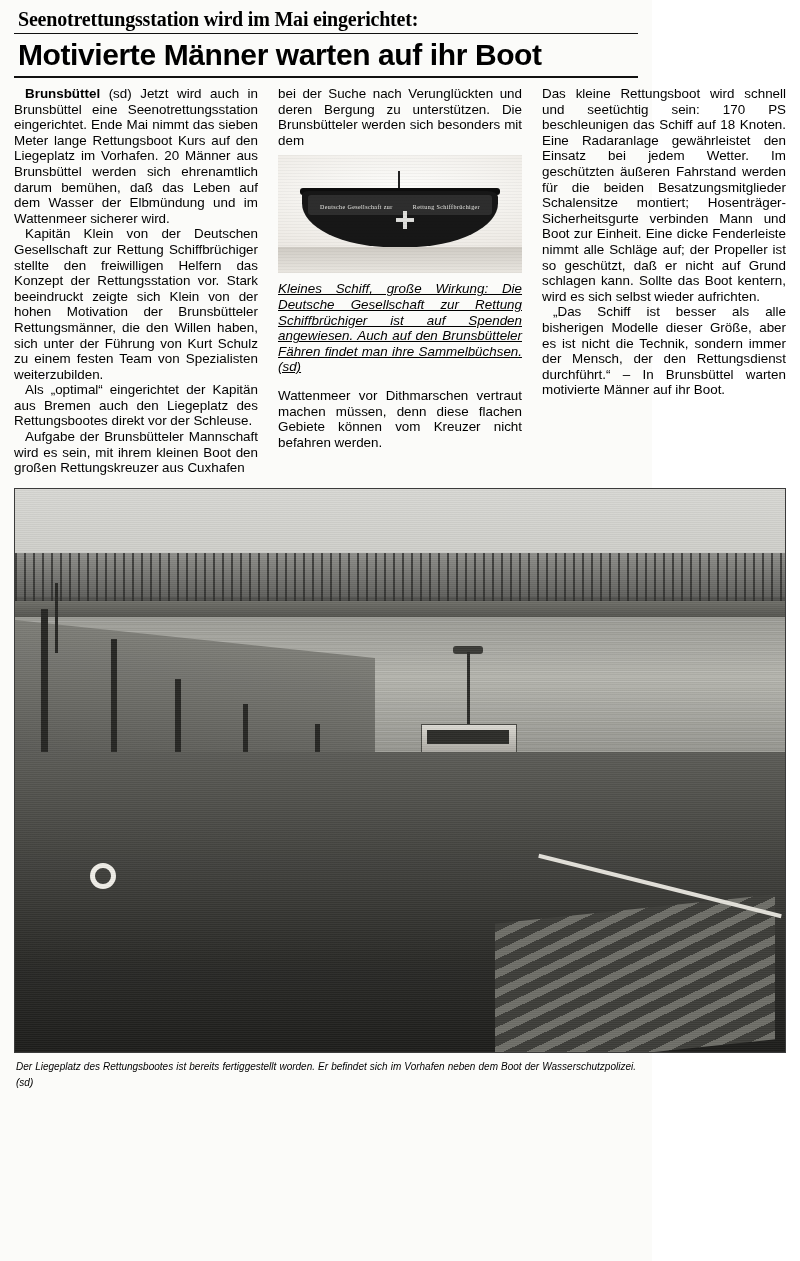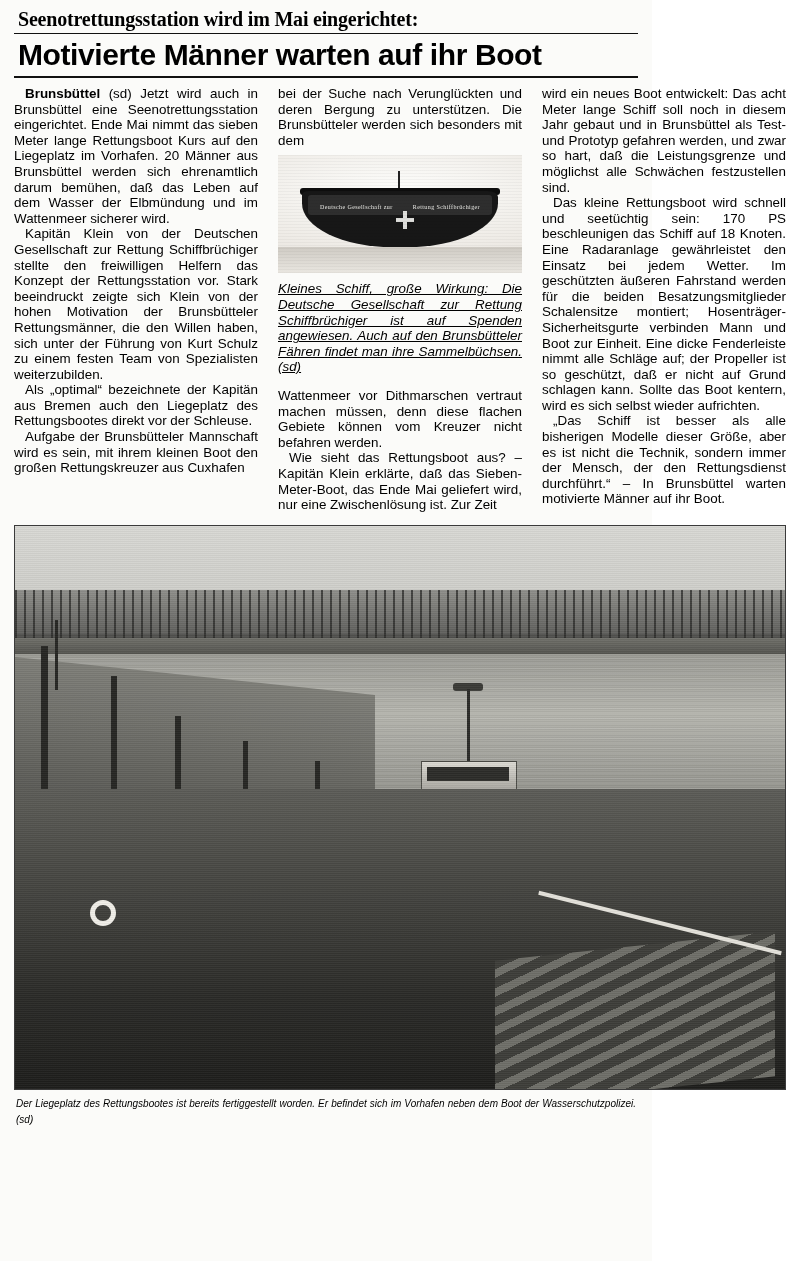--- a/index.html
+++ b/index.html
@@ -410,21 +410,21 @@
   <div class="kicker">Seenotrettungsstation wird im Mai eingerichtet:</div>
   <div class="rule-thin"></div>
   <div class="headline">Motivierte Männer warten auf ihr Boot</div>
   <div class="rule-thick"></div>
 
   <div class="cols">
 
     <div class="col">
       <p class="body first"><span class="lead">Brunsbüttel</span><span> (sd) Jetzt wird auch in Brunsbüttel eine Seeno­trettungsstation eingerichtet. Ende Mai nimmt das sieben Meter lange Rettungsboot Kurs auf den Liegeplatz im Vorhafen. 20 Männer aus Brunsbüttel wer­den sich ehrenamtlich darum bemühen, daß das Leben auf dem Wasser der Elbmündung und im Wattenmeer sicherer wird.</span></p>
       <p class="body">Kapitän Klein von der Deut­schen Gesellschaft zur Rettung Schiffbrüchiger stellte den frei­willigen Helfern das Konzept der Rettungsstation vor. Stark beeindruckt zeigte sich Klein von der hohen Motivation der Brunsbütteler Rettungsmänner, die den Willen haben, sich un­ter der Führung von Kurt Schulz zu einem festen Team von Spe­zialisten weiterzubilden.</p>
-      <p class="body">Als „optimal“ bezeichnete der Kapitän aus Bremen auch den Liegeplatz des Rettungs­bootes direkt vor der Schleuse.</p>
+      <p class="body">Als „optimal“ eingerichtet der Kapitän aus Bremen auch den Liegeplatz des Rettungs­bootes direkt vor der Schleuse.</p>
       <p class="body">Aufgabe der Brunsbütteler Mannschaft wird es sein, mit ih­rem kleinen Boot den großen Rettungskreuzer aus Cuxhafen</p>
     </div>
 
     <div class="col">
       <p class="body">bei der Suche nach Verun­glückten und deren Bergung zu unterstützen. Die Brunsbütteler werden sich besonders mit dem</p>
 
       <div class="boat-photo">
         <div class="boat-sky"></div>
         <div class="boat-mast"></div>
         <div class="boat-deck"></div>
@@ -435,25 +435,23 @@
           <span>Rettung Schiffbrüchiger</span>
         </div>
         <div class="boat-cross"></div>
         <div class="boat-water"></div>
         <div class="boat-grain"></div>
       </div>
 
       <p class="caption">Kleines Schiff, große Wirkung: Die Deutsche Gesellschaft zur Rettung Schiffbrüchiger ist auf Spenden angewiesen. Auch auf den Brunsbütteler Fähren findet man ihre Sammelbüchsen. (sd)</p>
       <div class="gap"></div>
       <p class="body">Wattenmeer vor Dithmarschen vertraut machen müssen, denn diese flachen Gebiete können vom Kreuzer nicht befahren werden.</p>
-      <p class="body">Wie sieht das Rettungsboot aus? – Kapitän Klein erklärte, daß das Sieben-Meter-Boot, das Ende Mai geliefert wird, nur ei­ne Zwischenlösung ist. Zur Zeit</p>
     </div>
 
     <div class="col">
-      <p class="body">wird ein neues Boot entwickelt: Das acht Meter lange Schiff soll noch in diesem Jahr gebaut und in Brunsbüttel als Test- und Pro­totyp gefahren werden, und zwar so hart, daß die Leistungs­grenze und möglichst alle Schwächen festzustellen sind.</p>
       <p class="body">Das kleine Rettungsboot wird schnell und seetüchtig sein: 170 PS beschleunigen das Schiff auf 18 Knoten. Eine Radaranlage gewährleistet den Einsatz bei jedem Wetter. Im geschützten äußeren Fahrstand werden für die beiden Besatzungsmitglie­der Schalensitze montiert; Hos­enträger-Sicherheitsgurte verbinden Mann und Boot zur Ein­heit. Eine dicke Fenderleiste nimmt alle Schläge auf; der Pro­peller ist so geschützt, daß er nicht auf Grund schlagen kann. Sollte das Boot kentern, wird es sich selbst wieder aufrichten.</p>
       <p class="body">„Das Schiff ist besser als alle bisherigen Modelle dieser Grö­ße, aber es ist nicht die Technik, sondern immer der Mensch, der den Rettungsdienst durch­führt.“ – In Brunsbüttel warten motivierte Männer auf ihr Boot.</p>
     </div>
 
   </div>
 
   <div class="photo-wrap">
     <div class="ph-sky"></div>
     <div class="ph-trees"></div>
     <div class="ph-far-bank"></div>

